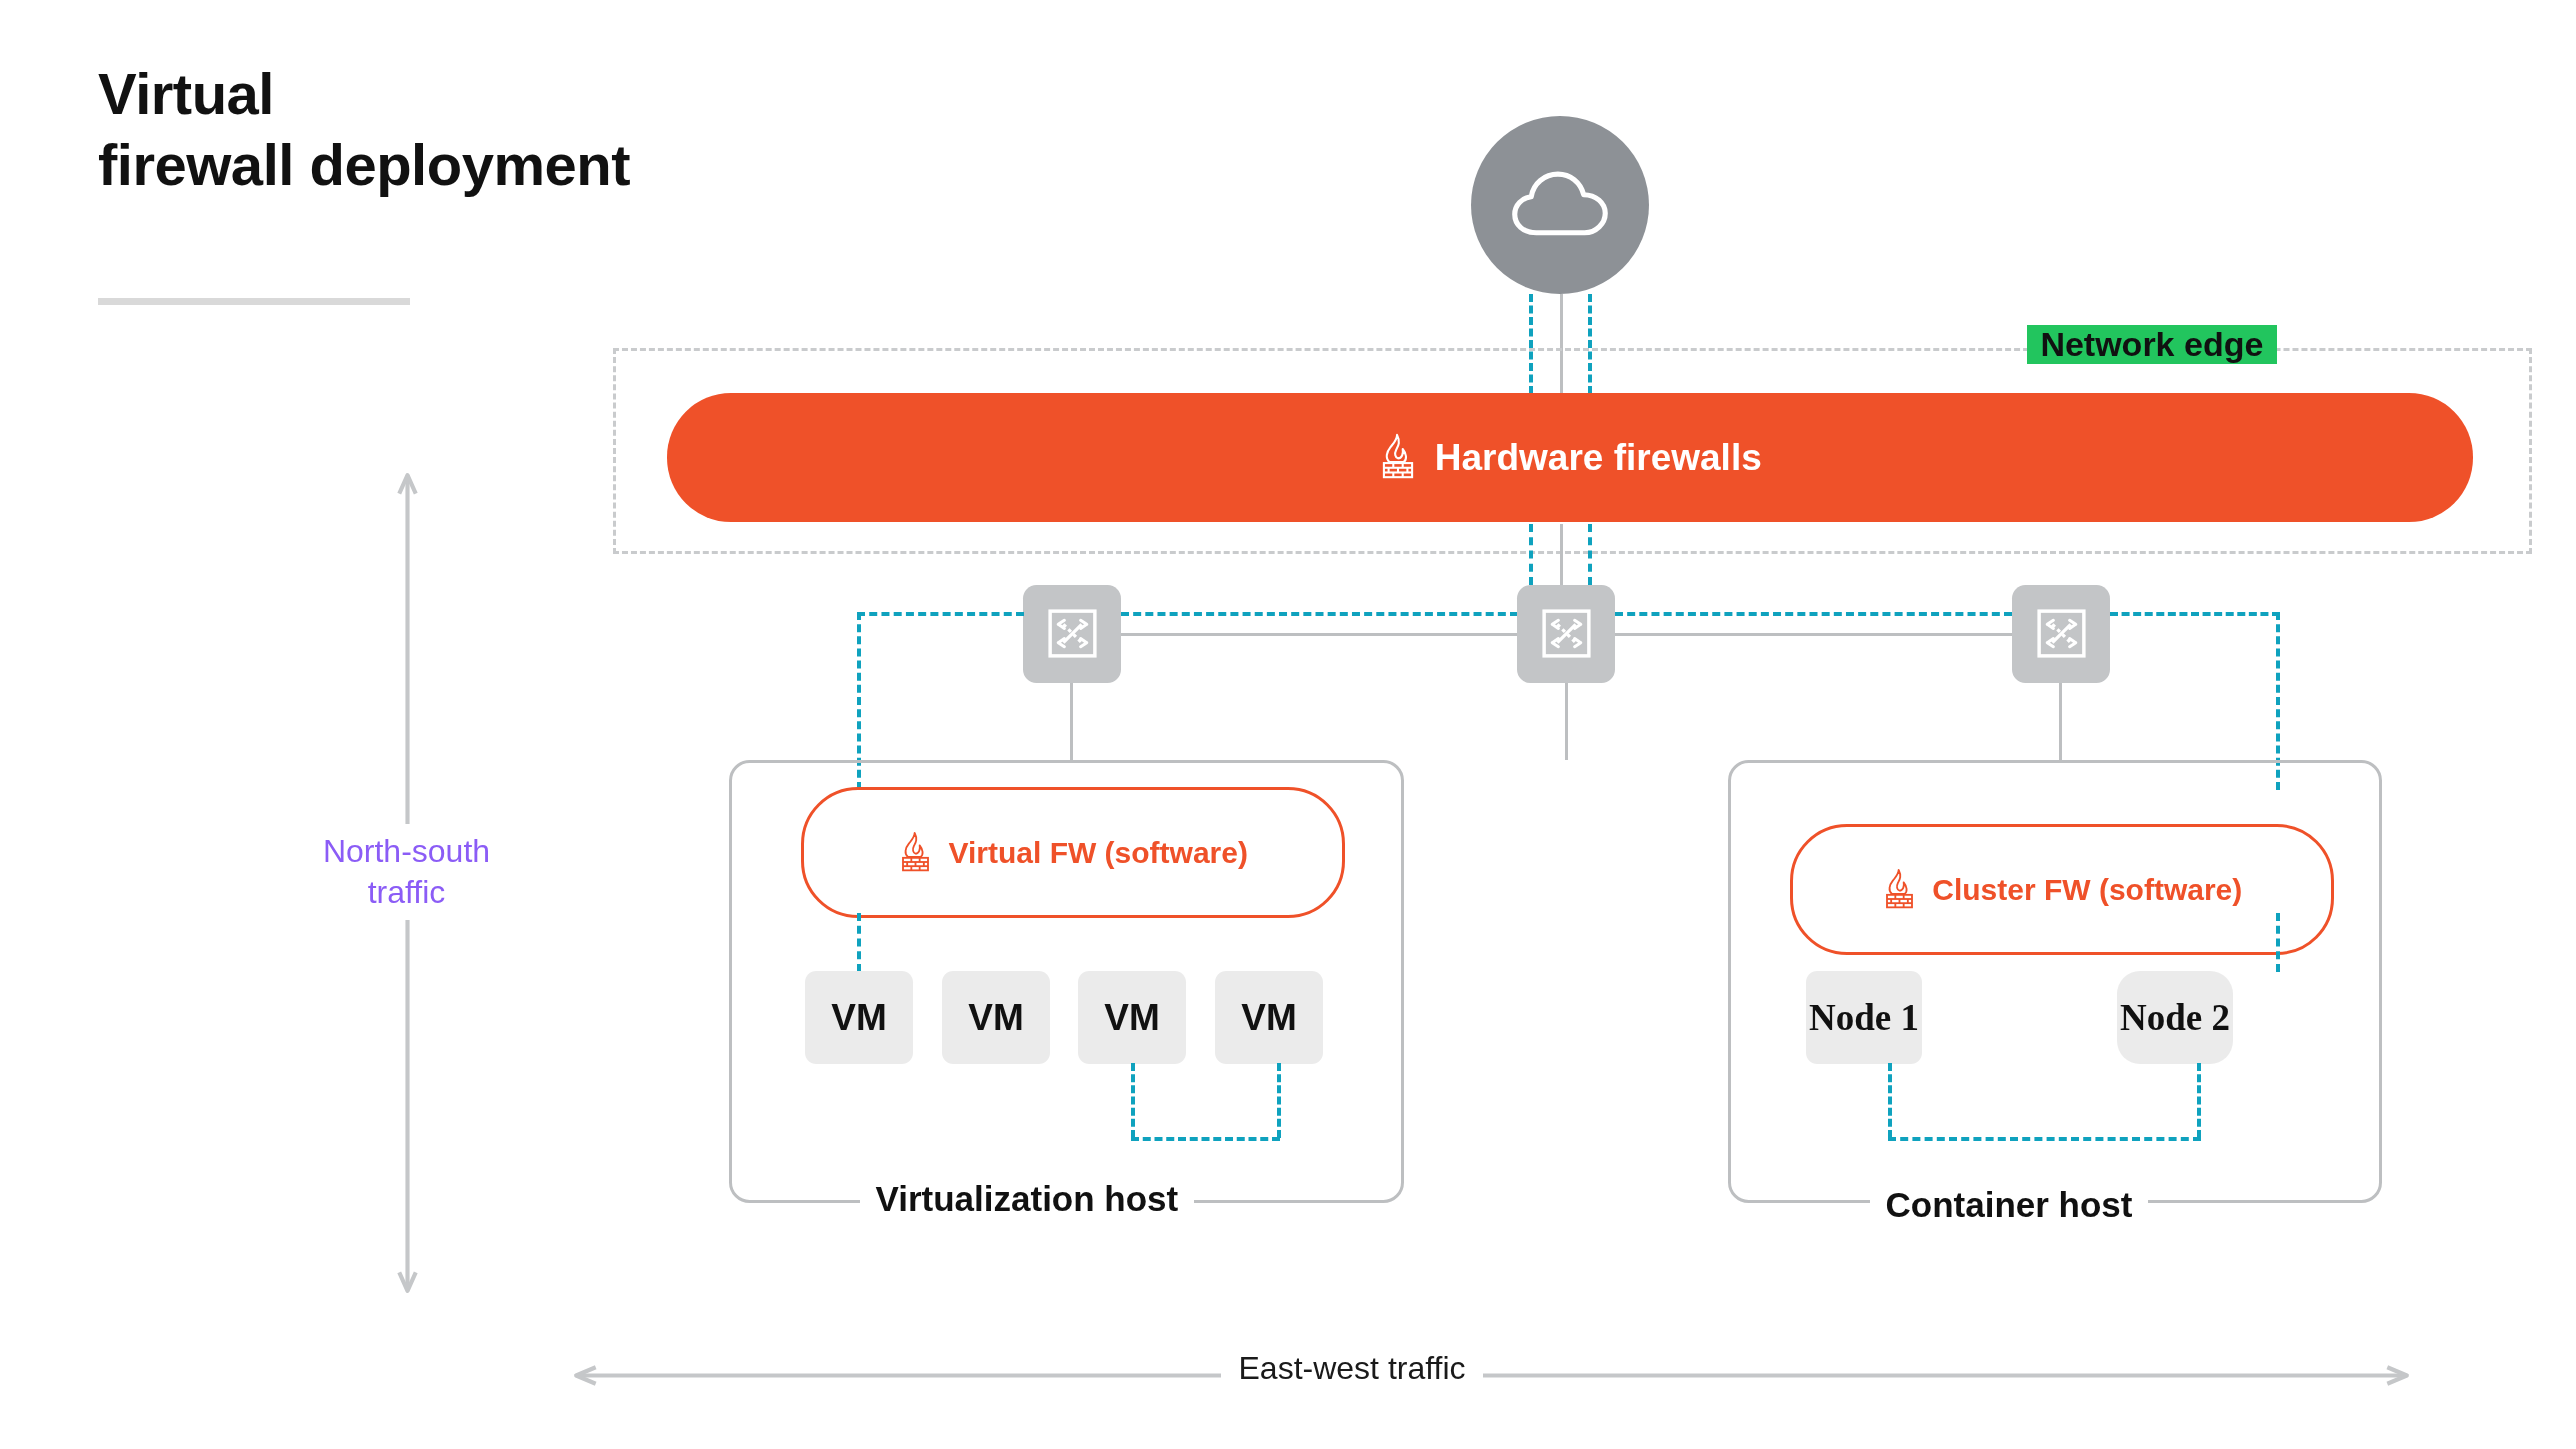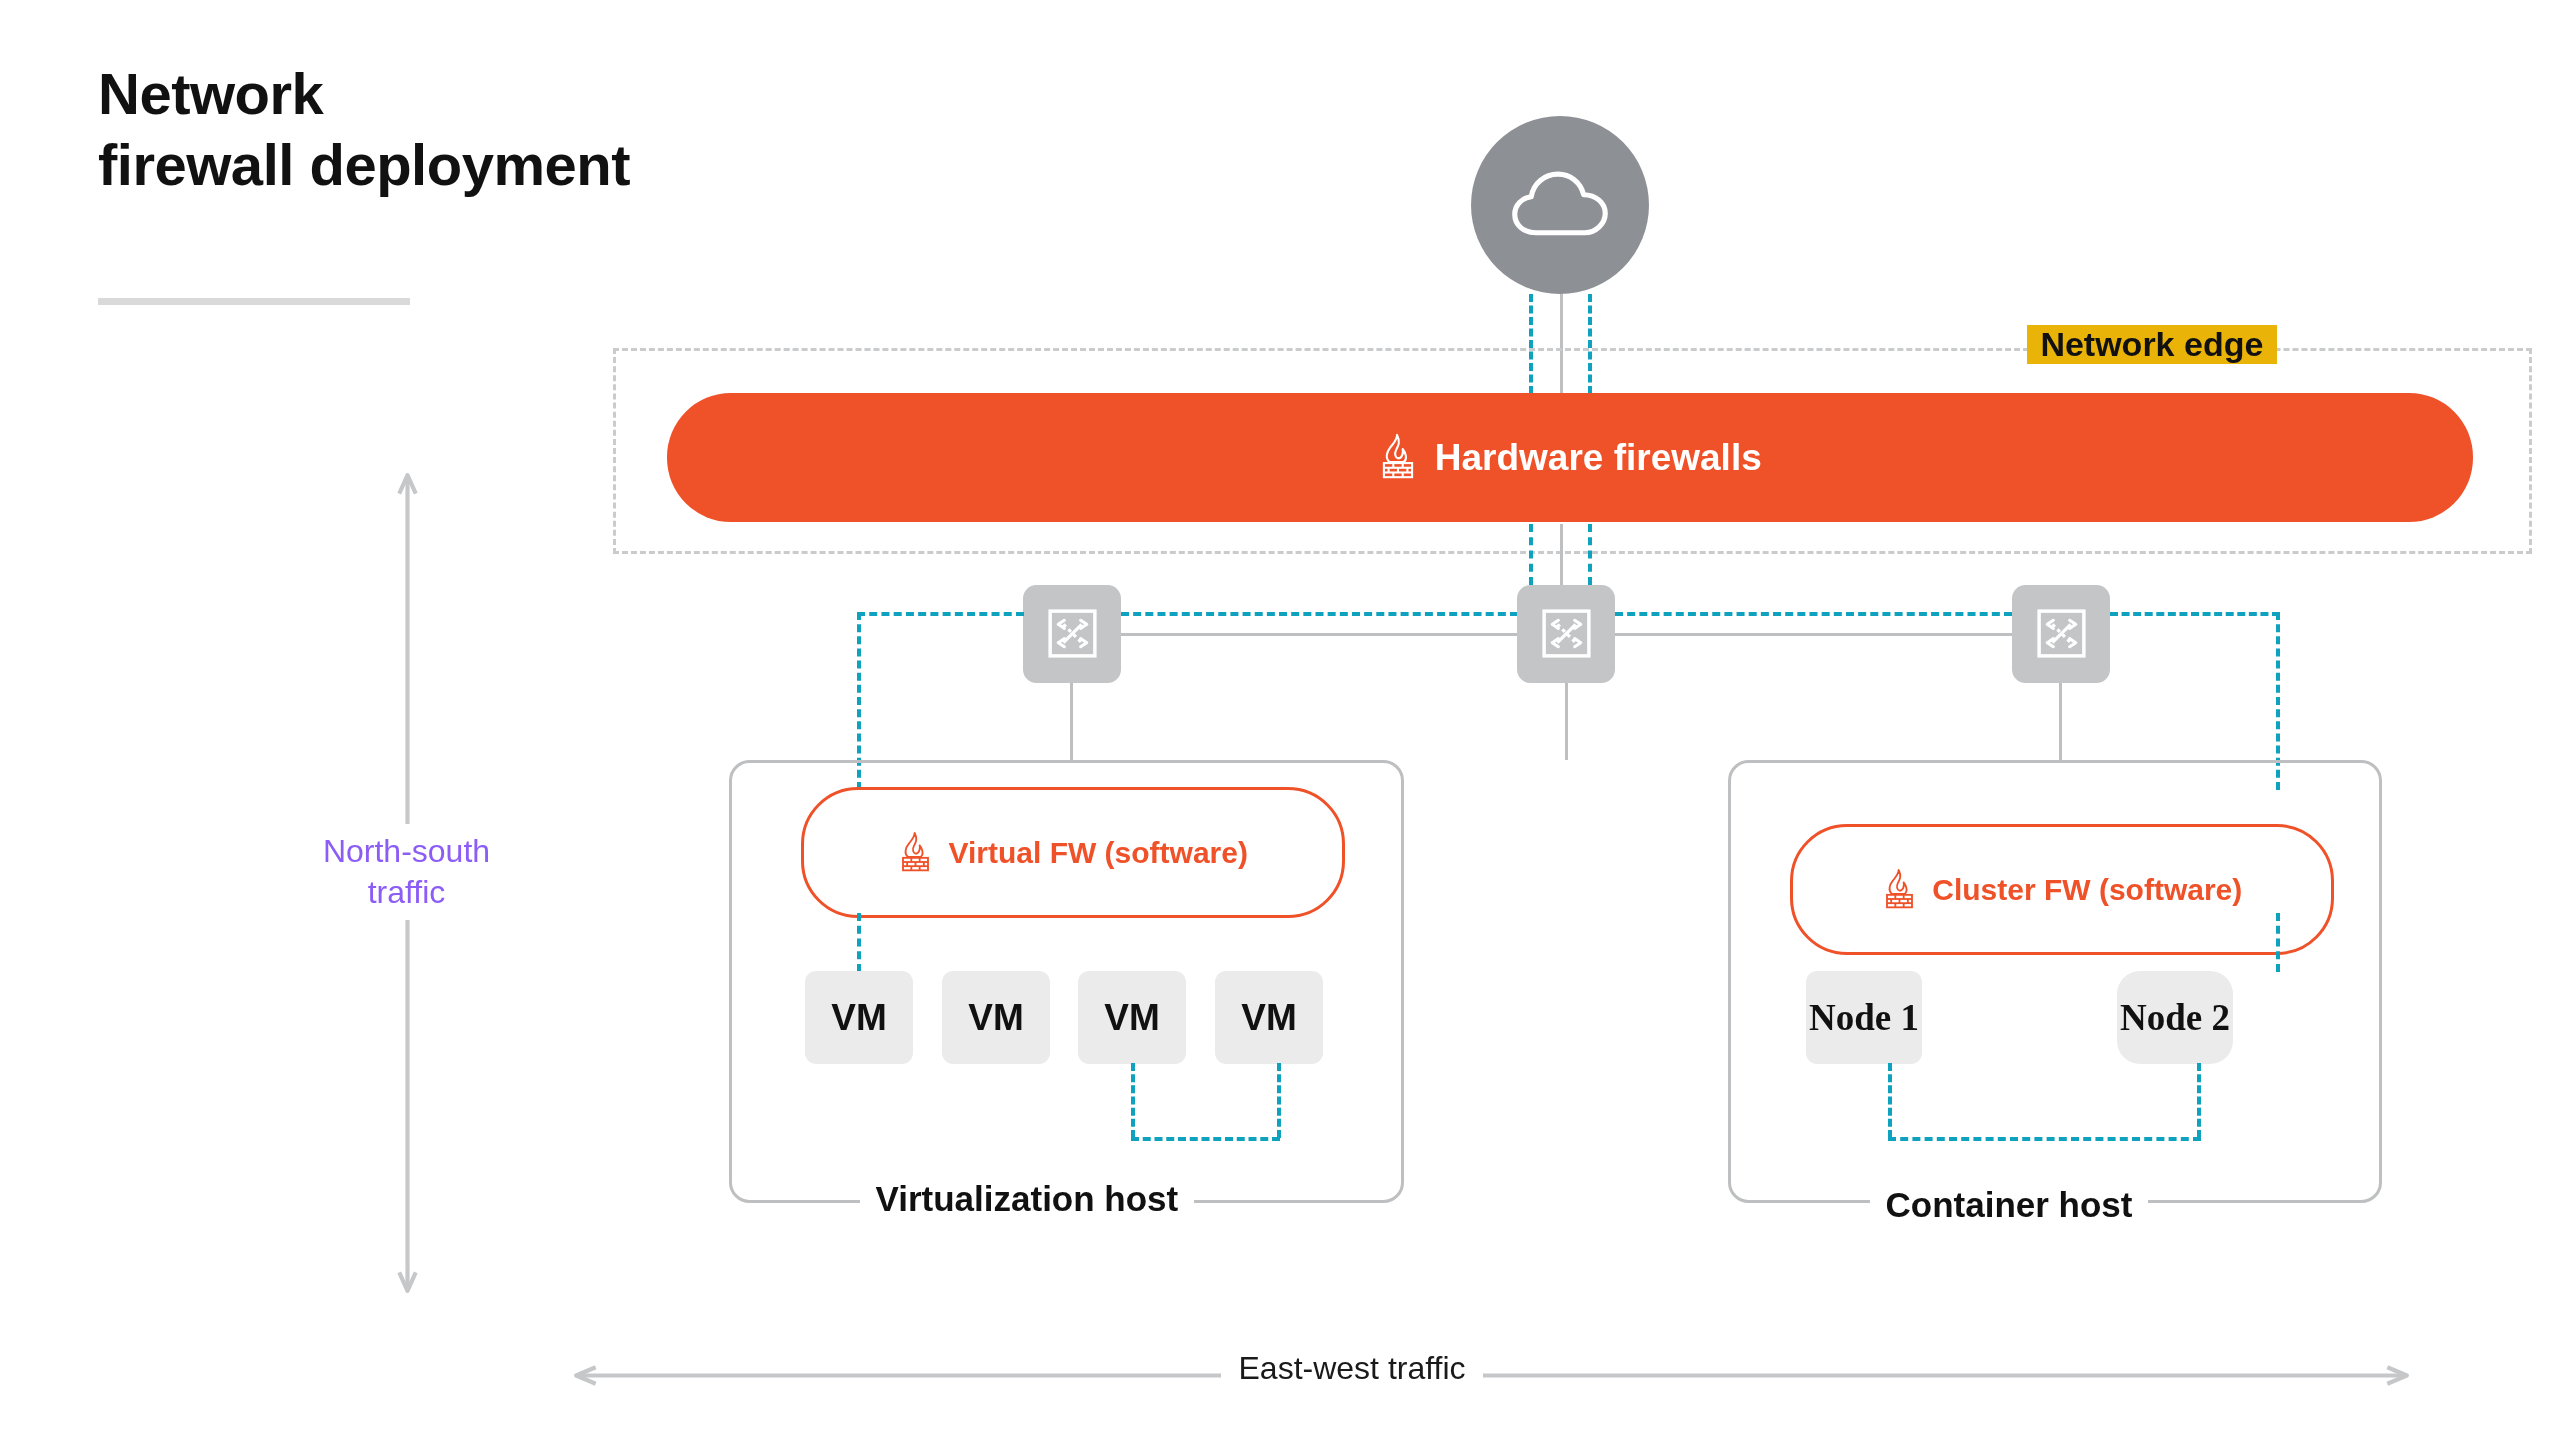--- a/index.html
+++ b/index.html
@@ -13,21 +13,21 @@
 
   
   #cloud-badge{position:absolute;left:1471px;top:116px;width:178px;height:178px;
                border-radius:50%;background:#8d9196;}
   #cloud-badge svg{position:absolute;left:50%;top:50%;transform:translate(-50%,-50%);}
 
   
   #edge-box{position:absolute;left:613px;top:348px;width:1919px;height:206px;
             border:3.6px dashed #c9cbcd;box-sizing:border-box;}
   #edge-label{position:absolute;left:2027px;top:325px;
-              background:#eab308;padding:0 13.4px;font-size:34px;font-weight:bold;color:#111;
+              background:#22c55e;padding:0 13.4px;font-size:34px;font-weight:bold;color:#111;
               white-space:nowrap;}
 
   
   #hw-pill{position:absolute;left:667px;top:393px;width:1806px;height:129px;
            background:#ef5129;border-radius:64px;
            display:flex;align-items:center;justify-content:center;gap:16.5px;}
   #hw-pill .pill-text{font-size:37px;font-weight:bold;color:#ffffff;white-space:nowrap;}
 
   
   .switch{position:absolute;width:98px;height:98px;background:#c3c5c7;border-radius:13.4px;
@@ -72,21 +72,21 @@
   #ew-axis{position:absolute;left:572px;top:1360px;width:1839px;height:31px;}
   #ew-label{position:absolute;left:1221px;top:1350px;
             font-size:32px;color:#1a1a1a;background:#fff;padding:0 17.5px;white-space:nowrap;text-align:center;}
 </style>
 </head>
 <body>
 
 <div id="stage">
 
   <div id="title">
-    <div>Network</div>
+    <div>Virtual</div>
     <div>firewall deployment</div>
   </div>
   <div id="title-rule"></div>
 
   <div id="cloud-badge">
     <span>
       <svg width="103" height="72" viewBox="0 0 100 70">
         <path d="M27 62 C14 62 6 54 6 44 C6 35 13 28 22 27 C24 14 35 5 48 5
                  C60 5 70 13 73 25 C85 25 94 33 94 43 C94 53 85 62 74 62 Z" fill="none" stroke="#ffffff" stroke-width="5" stroke-linejoin="round"></path>
       </svg>

